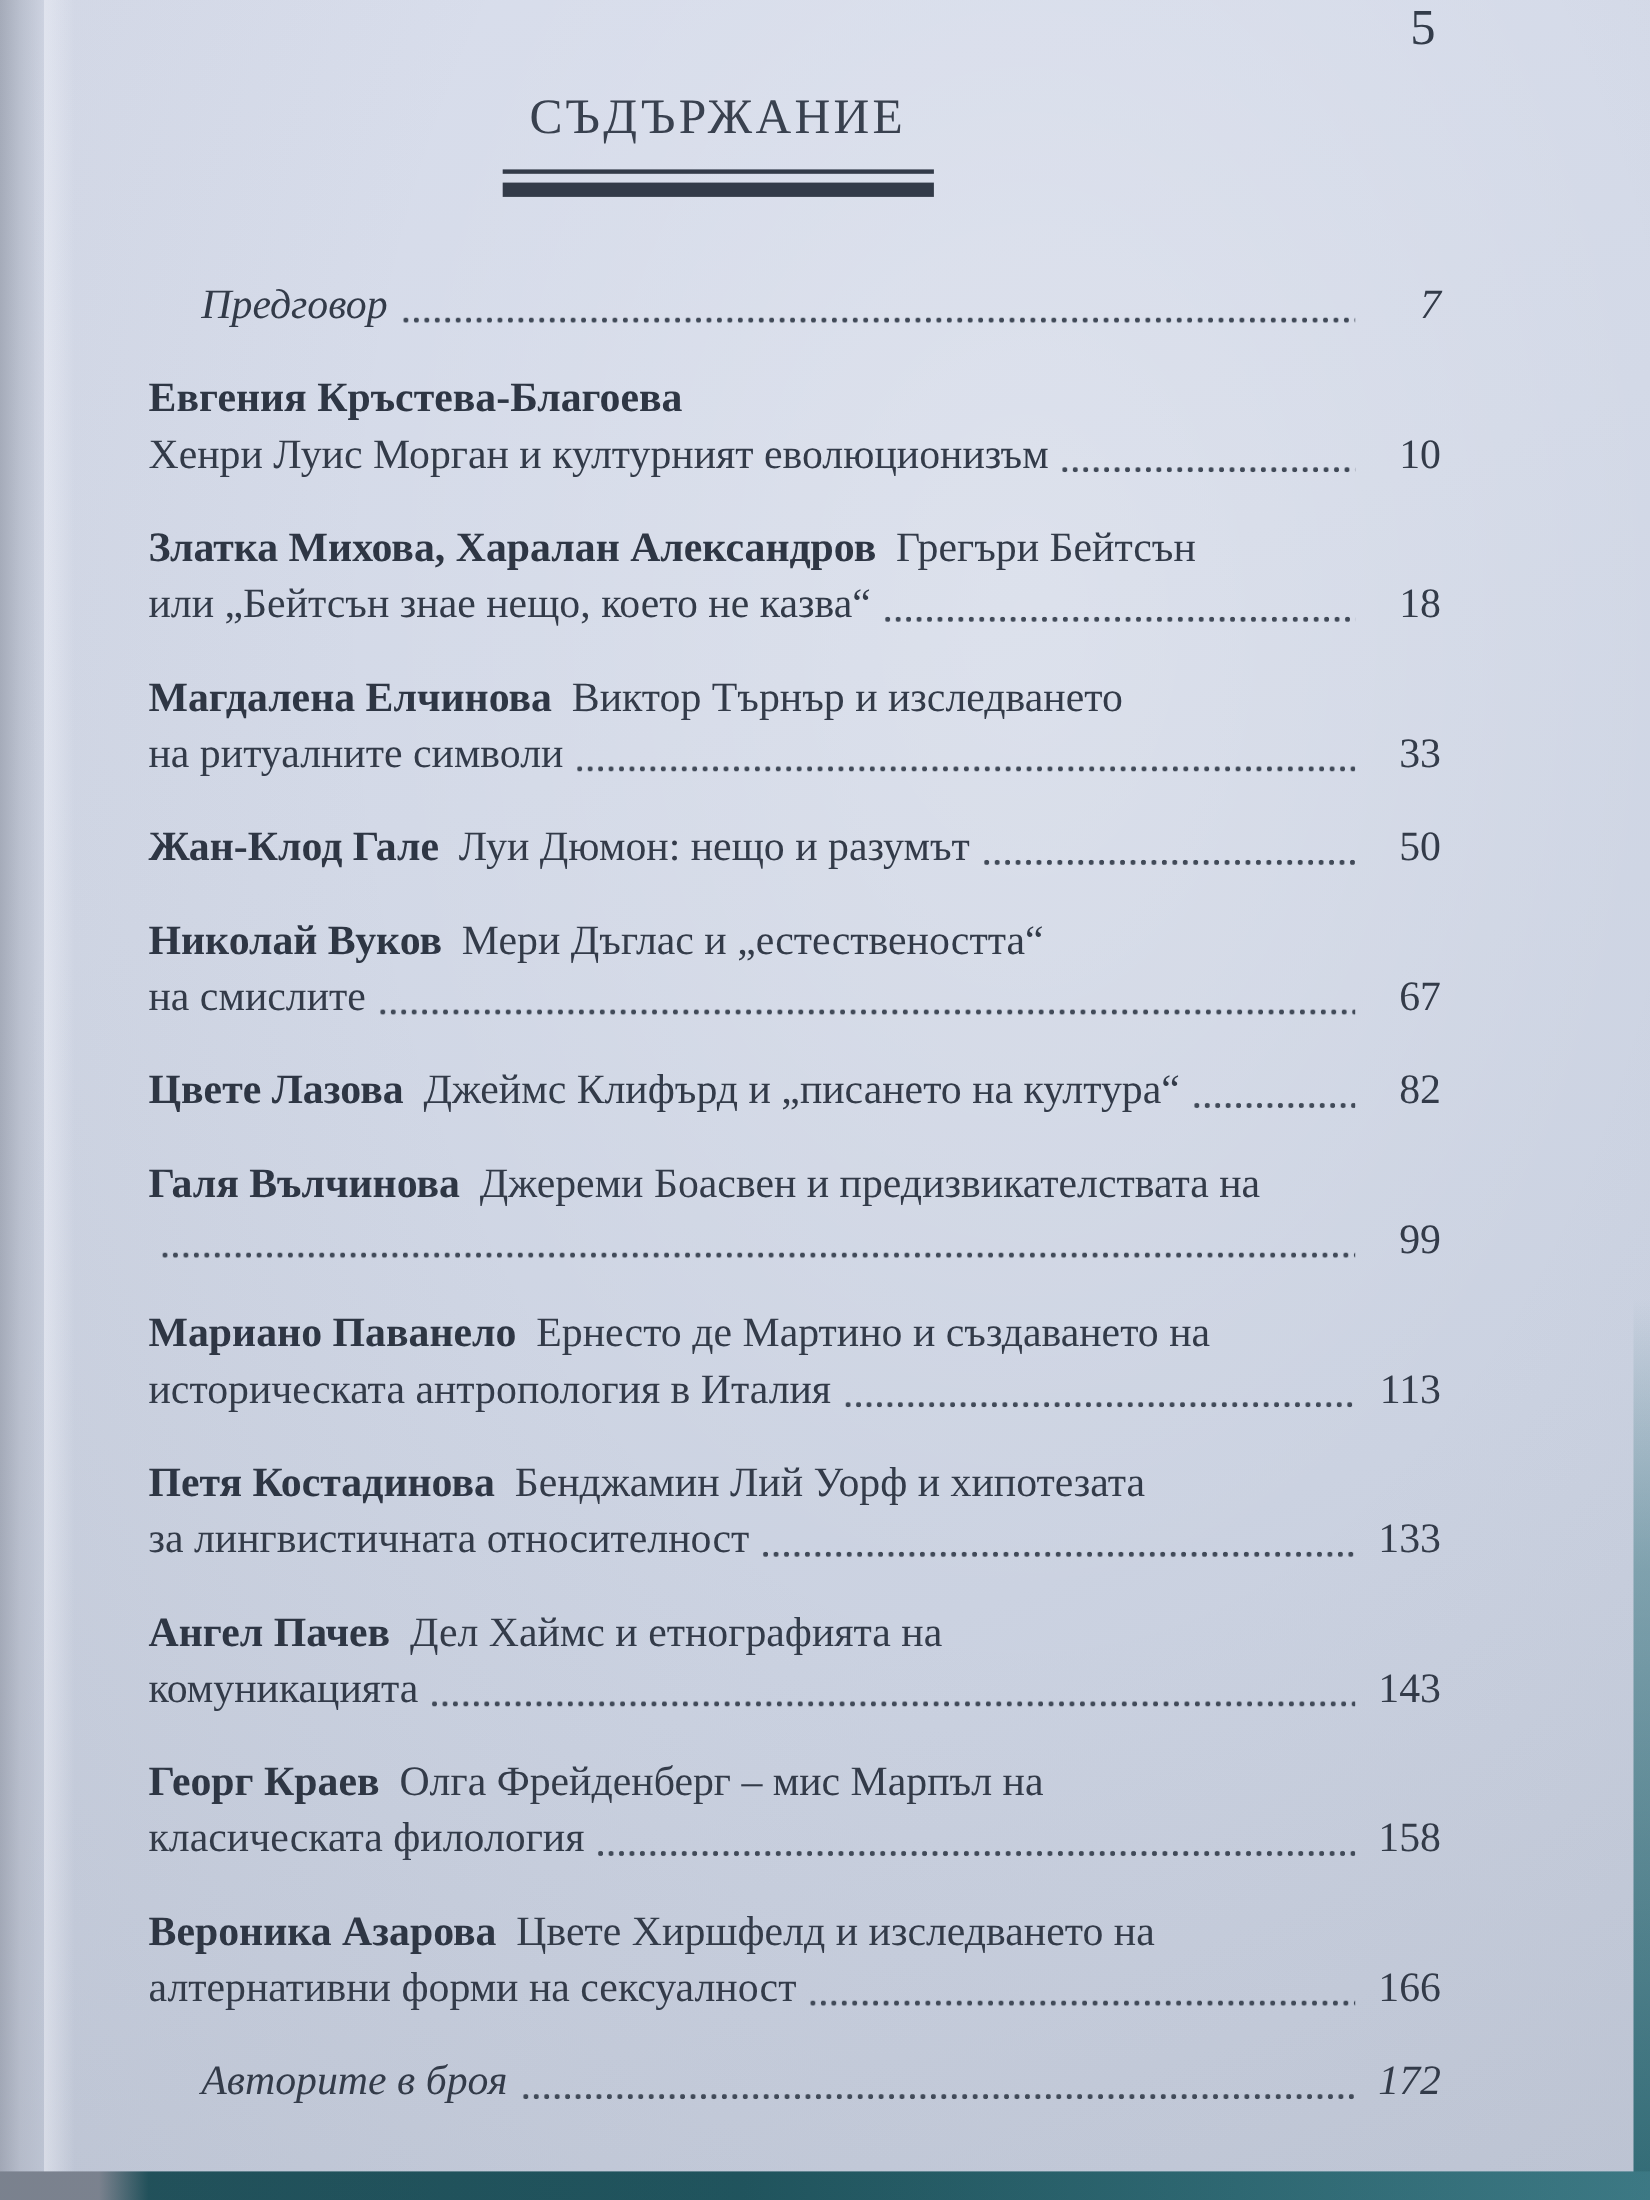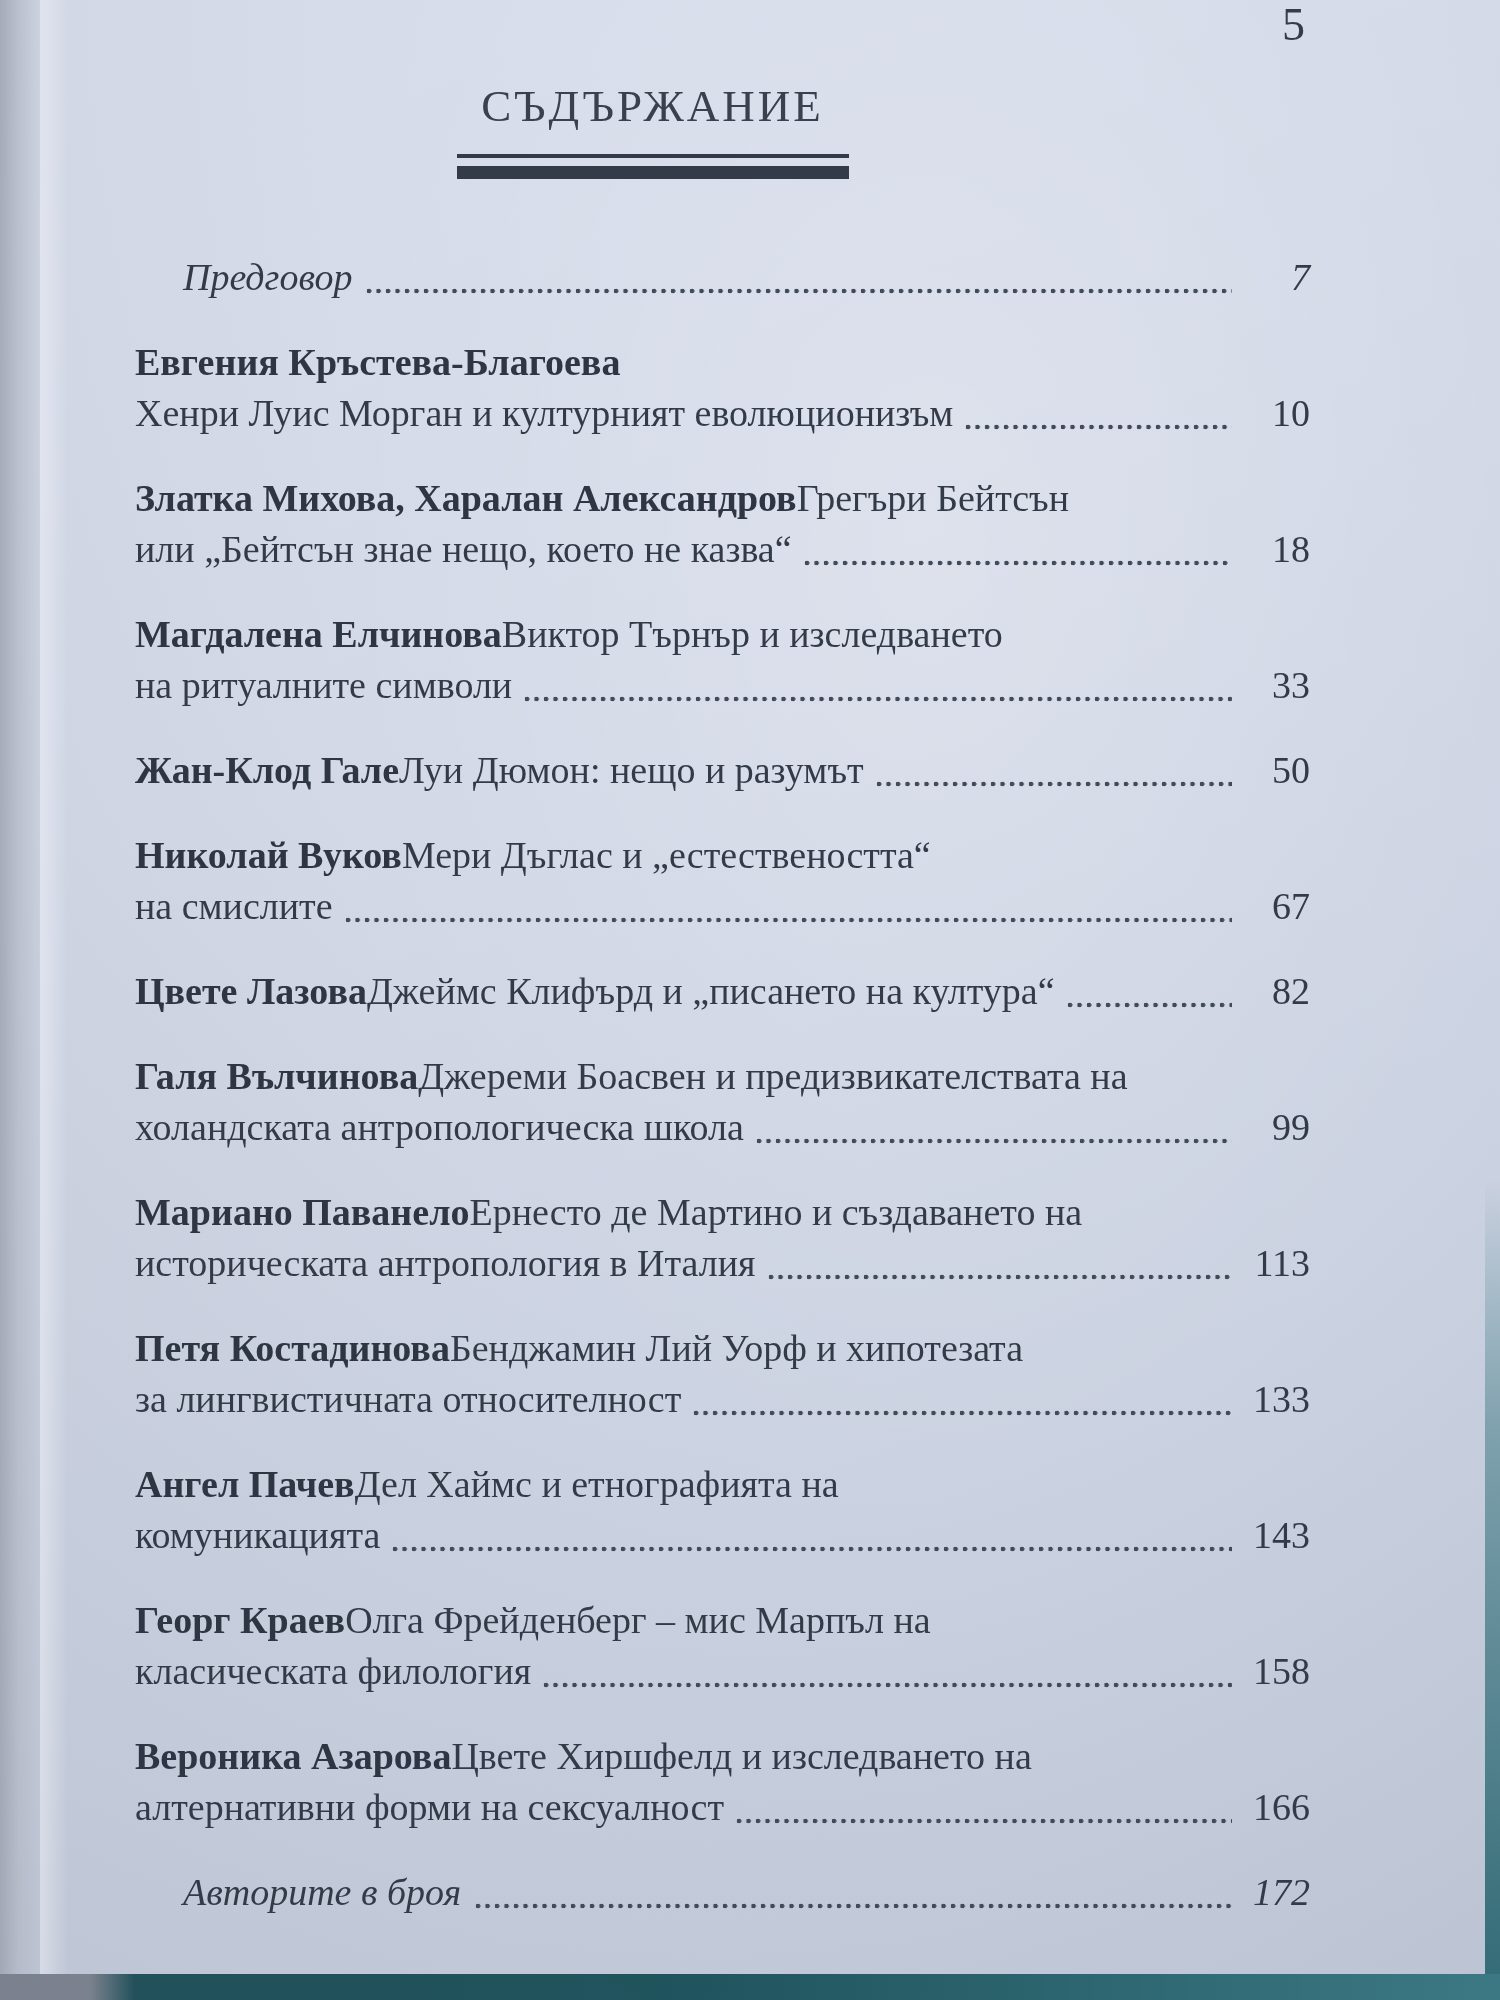--- a/index.html
+++ b/index.html
@@ -55,21 +55,21 @@
   }
   .line{display:flex;align-items:flex-end;white-space:nowrap;}
   .leader{
     flex:1 1 auto;height:6px;align-self:flex-end;
     margin:0 6px 9px 12px;min-width:40px;
     background-image:radial-gradient(circle at 3px 3px,#414a58 2.1px,rgba(0,0,0,0) 2.6px);
     background-size:9.5px 6px;background-repeat:repeat-x;
     background-position:left bottom;
   }
   .pnum{min-width:72px;text-align:right;color:#333b49;}
-  .author{font-weight:bold;color:#2e3644;}
+  .author{font-weight:bold;margin-right:18px;color:#2e3644;}
   .entry{margin-bottom:34px;}
   .fm{font-style:italic;padding-left:48px;margin-bottom:34px;align-items:center;}
   .fm .label{padding-right:2px;}
 </style>
 </head>
 <body>
 
 <div class="edge-left"></div>
 <div class="edge-left-hl"></div>
 <div class="band-right"></div>
@@ -167,21 +167,20 @@
 
   </div>
 
   <div class="entry">
     <div class="line l1">
       <span class="author">Галя Вълчинова</span>
       <span class="t1">Джереми Боасвен и предизвикателствата на</span>
 
     </div>
     <div class="line l2">
-      <span class="t2">холандската антропологическа школа</span>
       <span class="leader"></span>
       <span class="pnum">99</span>
     </div>
   </div>
 
   <div class="entry">
     <div class="line l1">
       <span class="author">Мариано Паванело</span>
       <span class="t1">Ернесто де Мартино и създаването на</span>
 

